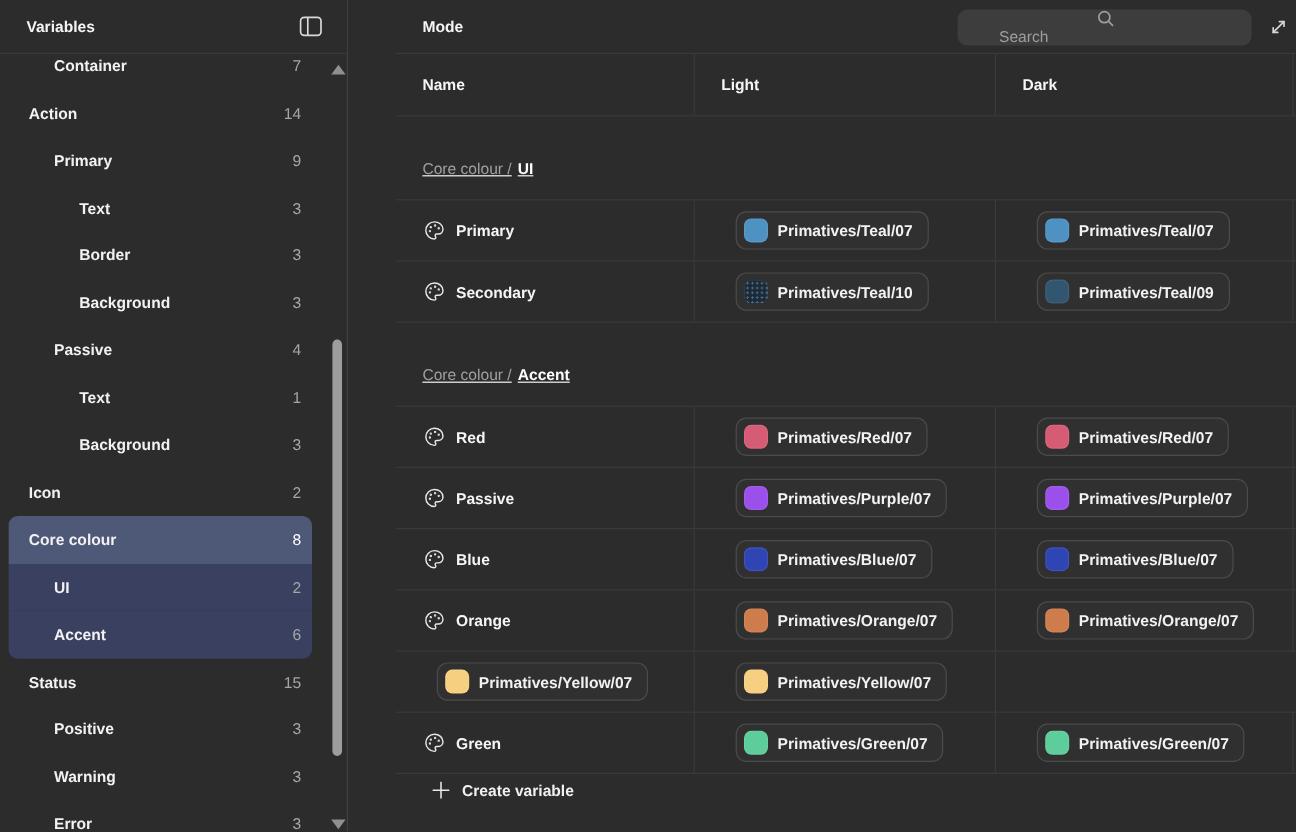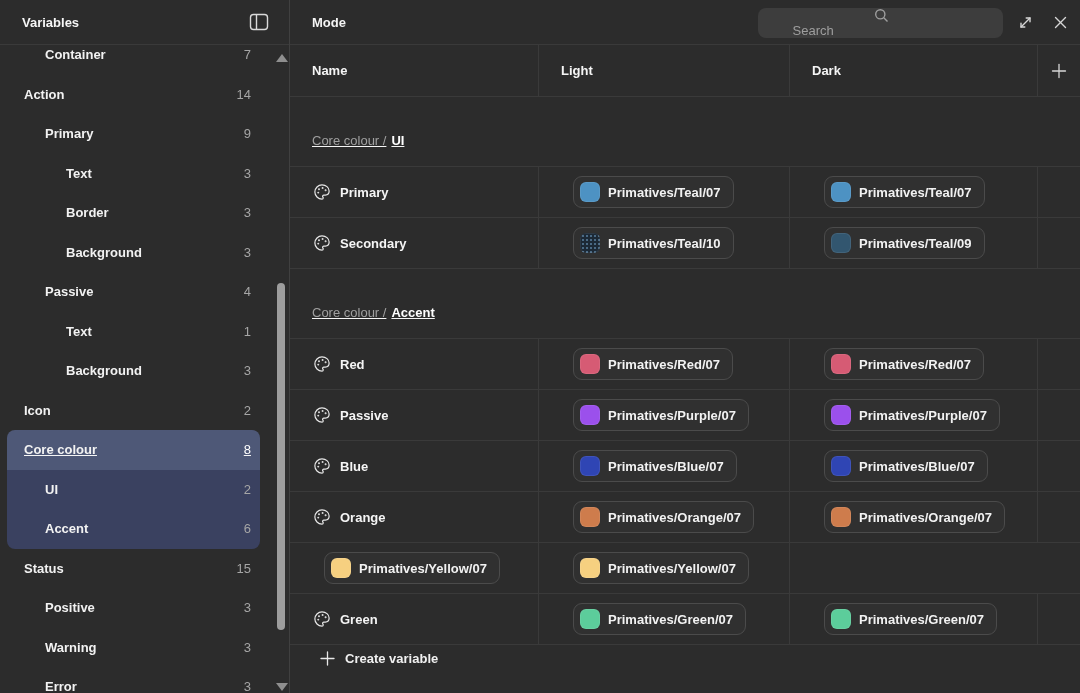--- a/index.html
+++ b/index.html
@@ -4,21 +4,21 @@
 <style>
   * { margin:0; padding:0; box-sizing:border-box; }
   html,body { width:1080px; height:693px; overflow:hidden; }
   body {
     background:#2c2c2c;
     font-family:"Liberation Sans","DejaVu Sans",sans-serif;
     font-size:13px;
     color:#f5f5f5;
     -webkit-font-smoothing:antialiased;
   }
-  .app { display:flex; width:1080px; height:693px; }
+  .app { display:flex; width:1080px; height:693px;gap:40px; }
 
   
   .sidebar {
     position:relative; width:290px; height:693px; flex:none;
     border-right:1px solid #404040; background:#2c2c2c;
   }
   .sb-header {
     height:45px; display:flex; align-items:center; justify-content:space-between;
     padding:0 18px 0 22px; border-bottom:1px solid #3a3a3a; position:relative; z-index:2; background:#2c2c2c;
   }
@@ -28,21 +28,21 @@
   .sb-list-inner { margin-top:-10px; }
   .sb-row {
     height:39.5px; display:flex; align-items:center; justify-content:space-between;
     padding-right:9px; cursor:pointer;
   }
   .sb-label { font-weight:600; color:#f2f2f2; }
   .sb-count { font-weight:400; color:#a6a6a6; }
   .indent-0 { padding-left:17px; }
   .indent-1 { padding-left:38px; }
   .indent-2 { padding-left:59px; }
-  .sel-parent { background:var(--sel-parent); border-radius:8px 8px 0 0;text-decoration:underline; }
+  .sel-parent { background:var(--sel-parent); border-radius:8px 8px 0 0; }
   .sel-parent .sb-count { color:#ffffff; }
   .sel-child { background:var(--sel-child); }
   .sel-last { border-radius:0 0 8px 8px; }
 
   
   .sb-scroll { position:absolute; right:2px; top:45px; bottom:0; width:12px; z-index:3; }
   .arr { position:absolute; left:1px; width:0; height:0; border-left:6px solid transparent; border-right:6px solid transparent; cursor:pointer; }
   .arr-up { top:9px; border-bottom:8px solid #8f8f8f; }
   .arr-down { bottom:2px; border-top:8px solid #8f8f8f; }
   .thumb { position:absolute; left:2px; top:238px; width:8px; height:347px; background:#9d9d9d; border-radius:5px; cursor:pointer; }

